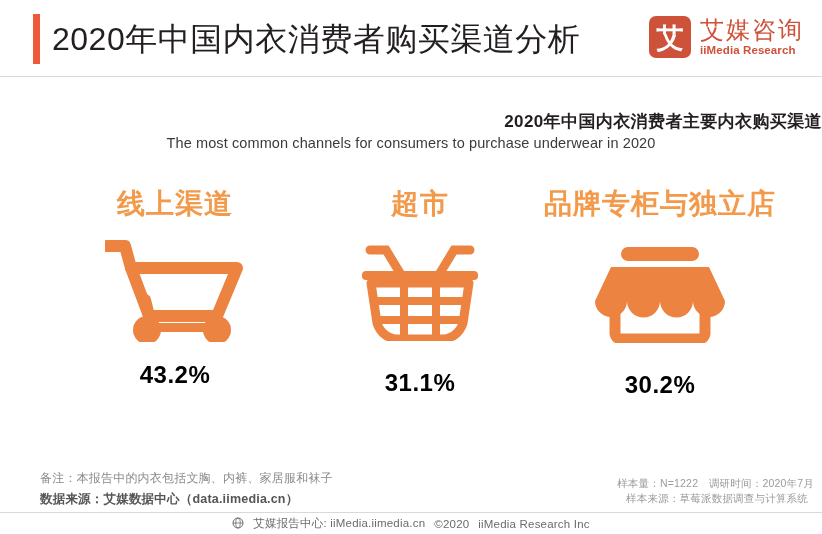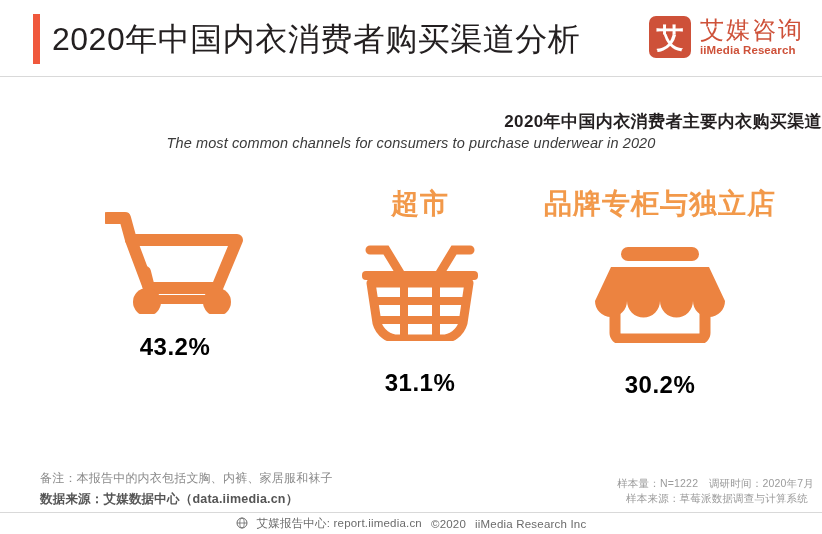--- a/index.html
+++ b/index.html
@@ -26,21 +26,21 @@
   .logo-mark span{color:#ffffff;font-size:27px;line-height:1;font-weight:700;
     font-family:"DejaVu Sans",sans-serif;}
   .logo-text{display:flex;flex-direction:column;justify-content:center;}
   .logo-cn{font-size:24px;color:#CE5139;letter-spacing:2px;line-height:1.12;font-weight:500;}
   .logo-en{font-size:11.5px;color:#CE5139;letter-spacing:0.1px;line-height:1.2;font-weight:700;}
 
   
   .chart-title{position:absolute;left:0;top:110px;width:822px;text-align:right;
     font-size:17px;font-weight:700;color:#231f20;letter-spacing:0.4px;}
   .chart-subtitle{position:absolute;left:0;top:135px;width:822px;text-align:center;
-    font-size:14.5px;color:#3b3b3b;letter-spacing:0.1px;font-style:italic;}
+    font-size:14.5px;color:#3b3b3b;letter-spacing:0.1px;}
 
   
   .items{position:absolute;left:0;top:190px;width:822px;height:220px;
     display:flex;align-items:flex-start;}
   .item{display:flex;flex-direction:column;align-items:center;}
   .item-1{width:300px;margin-left:25px;}
   .item-2{width:190px;}
   .item-3{width:290px;}
 
   .item-label{font-size:28px;color:#F2994A;font-weight:700;line-height:1;
@@ -90,20 +90,21 @@
     </div>
   </div>
   <div class="header-rule"></div>
 
   <div class="chart-title">2020年中国内衣消费者主要内衣购买渠道</div>
   <div class="chart-subtitle">The most common channels for consumers to purchase underwear in 2020</div>
 
   <div class="items">
 
     <div class="item item-1">
+      <div class="item-label">线上渠道</div>
       <div class="icon-wrap">
         <svg width="140" height="104" viewBox="0 0 140 104" aria-hidden="true">
           <g fill="none" stroke="#EC8340" stroke-width="12" stroke-linecap="round" stroke-linejoin="round">
             <path d="M2 8 H20 L26 30"></path>
             <path d="M26 30 H132 L112 78 H44 Z"></path>
             <path d="M44 78 L40 62"></path>
           </g>
           <circle cx="42" cy="92" r="14" fill="#EC8340"></circle>
           <circle cx="112" cy="92" r="14" fill="#EC8340"></circle>
           <rect x="42" y="85" width="70" height="9" fill="#EC8340"></rect>
@@ -152,18 +153,18 @@
 
   <div class="bottom-rule"></div>
   <div class="bottom-bar">
     <span class="globe">
       <svg width="12" height="12" viewBox="0 0 12 12" aria-hidden="true">
         <circle cx="6" cy="6" r="5" fill="none" stroke="#6b6b6b" stroke-width="1"></circle>
         <ellipse cx="6" cy="6" rx="2.2" ry="5" fill="none" stroke="#6b6b6b" stroke-width="0.8"></ellipse>
         <line x1="1" y1="6" x2="11" y2="6" stroke="#6b6b6b" stroke-width="0.8"></line>
       </svg>
     </span>
-    <span>艾媒报告中心: report.iimedia.cn</span>
+    <span>艾媒报告中心: iiMedia.iimedia.cn</span>
     <span>©2020</span>
     <span>iiMedia Research Inc</span>
   </div>
 
 </div>
 
 </body></html>

